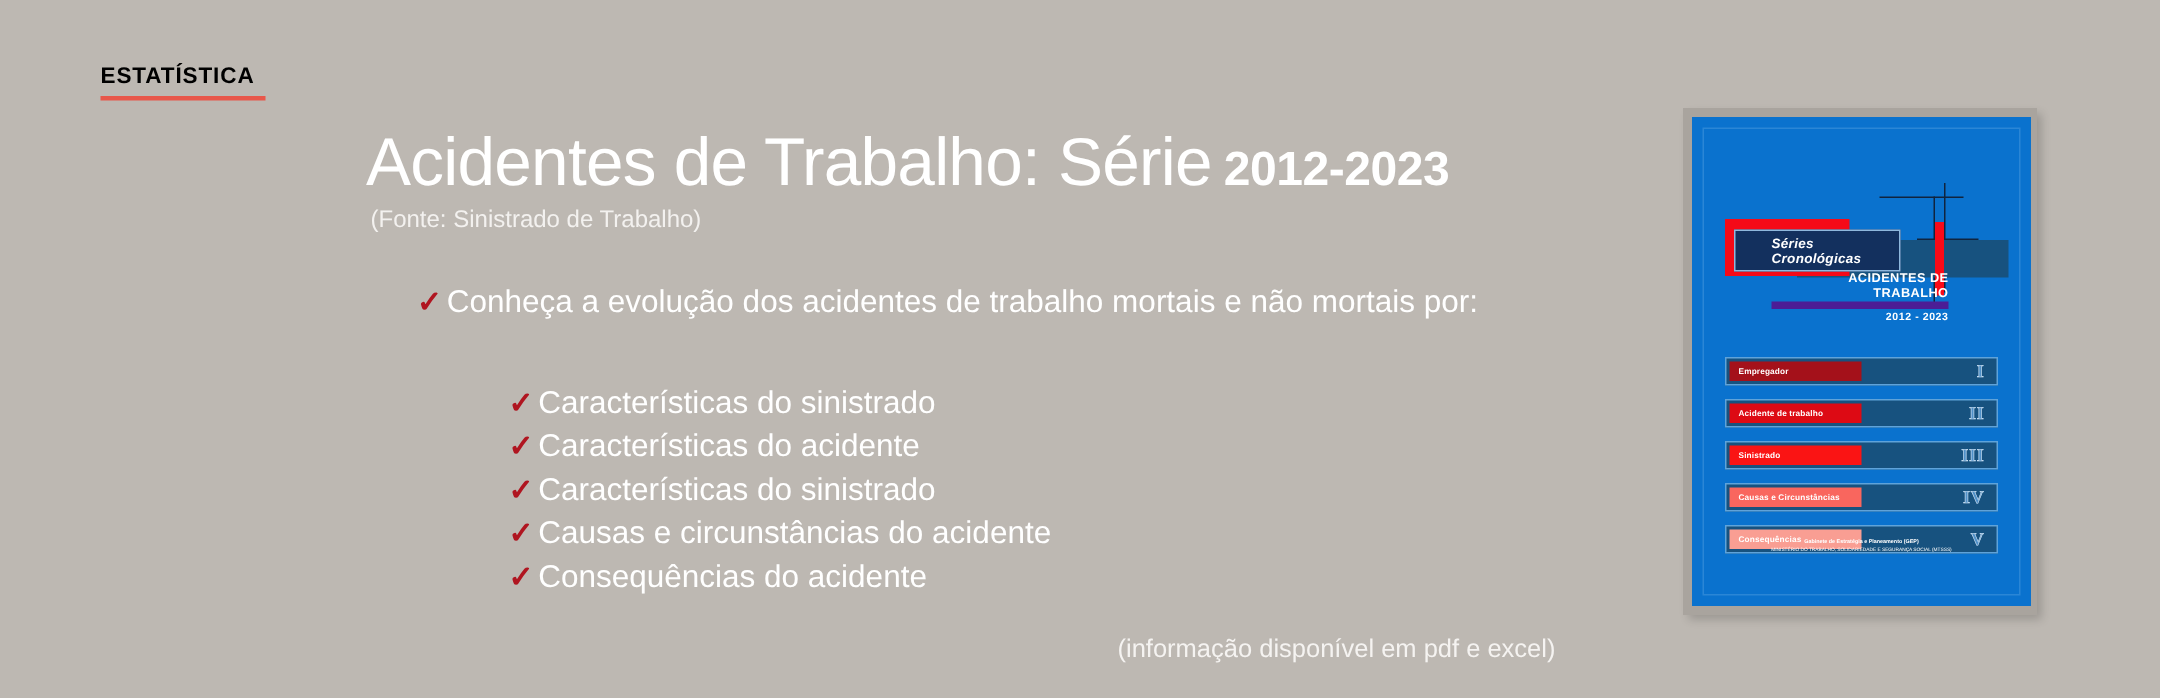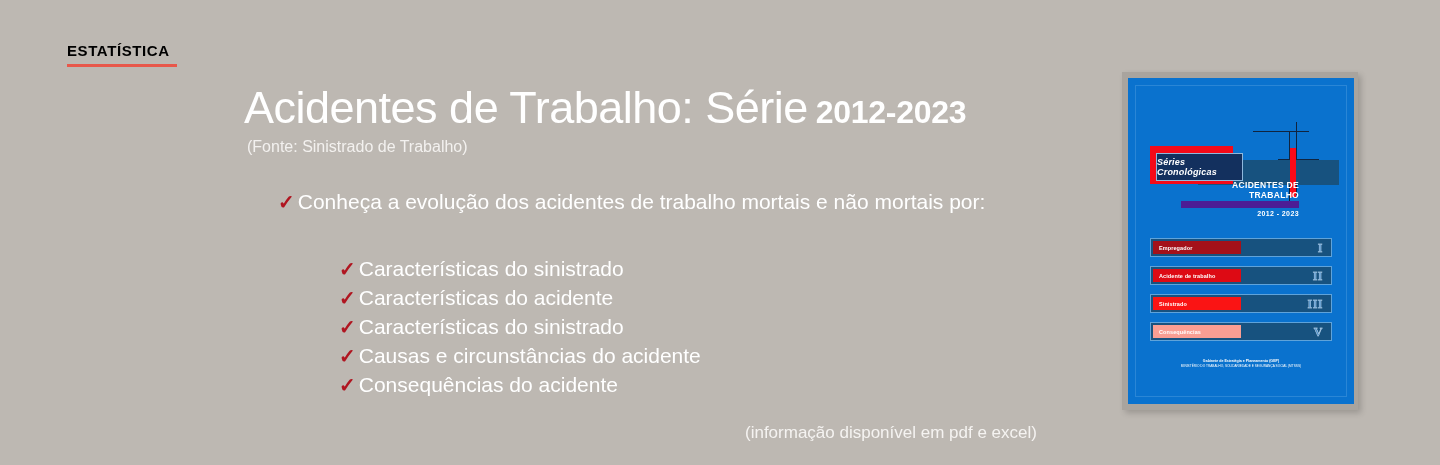--- a/index.html
+++ b/index.html
@@ -194,20 +194,21 @@
     position: absolute;
     left: 28px;
     top: 75px;
     width: 85px;
     height: 26px;
     background: #13305e;
     border: 1px solid #8fb8dd;
     display: flex;
     align-items: center;
     justify-content: center;
+    padding-left: 24px;
   }
   .badge-text {
     color: #ffffff;
     font-size: 9px;
     font-style: italic;
     font-weight: bold;
     letter-spacing: 0.2px;
   }
 
   .cover-subject {
@@ -216,21 +217,21 @@
     top: 102px;
     width: 118px;
     text-align: right;
   }
   .cover-subject-title {
     color: #ffffff;
     font-size: 8.5px;
     font-weight: bold;
     letter-spacing: 0.3px;
     display: block;
-    border-bottom: 7px solid #4c1d95;
+    border-bottom: 5px solid #4c1d95;
     padding-bottom: 1px;
   }
   .cover-subject-years {
     color: #ffffff;
     font-size: 7px;
     font-weight: bold;
     display: block;
     margin-top: 2px;
     letter-spacing: 0.4px;
   }
@@ -383,20 +384,26 @@
         </div>
         <span class="bar-num">II</span>
       </div>
       <div class="bar-row">
         <div class="bar-fill" style="background:#fa1414">
           <span class="bar-label">Sinistrado</span>
         </div>
         <span class="bar-num">III</span>
       </div>
       <div class="bar-row">
+        <div class="bar-fill" style="background:#f9665e">
+          <span class="bar-label">Causas e Circunstâncias</span>
+        </div>
+        <span class="bar-num">IV</span>
+      </div>
+      <div class="bar-row">
         <div class="bar-fill" style="background:#f99e93">
           <span class="bar-label">Consequências</span>
         </div>
         <span class="bar-num">V</span>
       </div>
     </div>
 
     <div class="cover-footer">
       <span class="cover-footer-l1">Gabinete de Estratégia e Planeamento (GEP)</span>
       <span class="cover-footer-l2">MINISTÉRIO DO TRABALHO, SOLIDARIEDADE E SEGURANÇA SOCIAL (MTSSS)</span>

